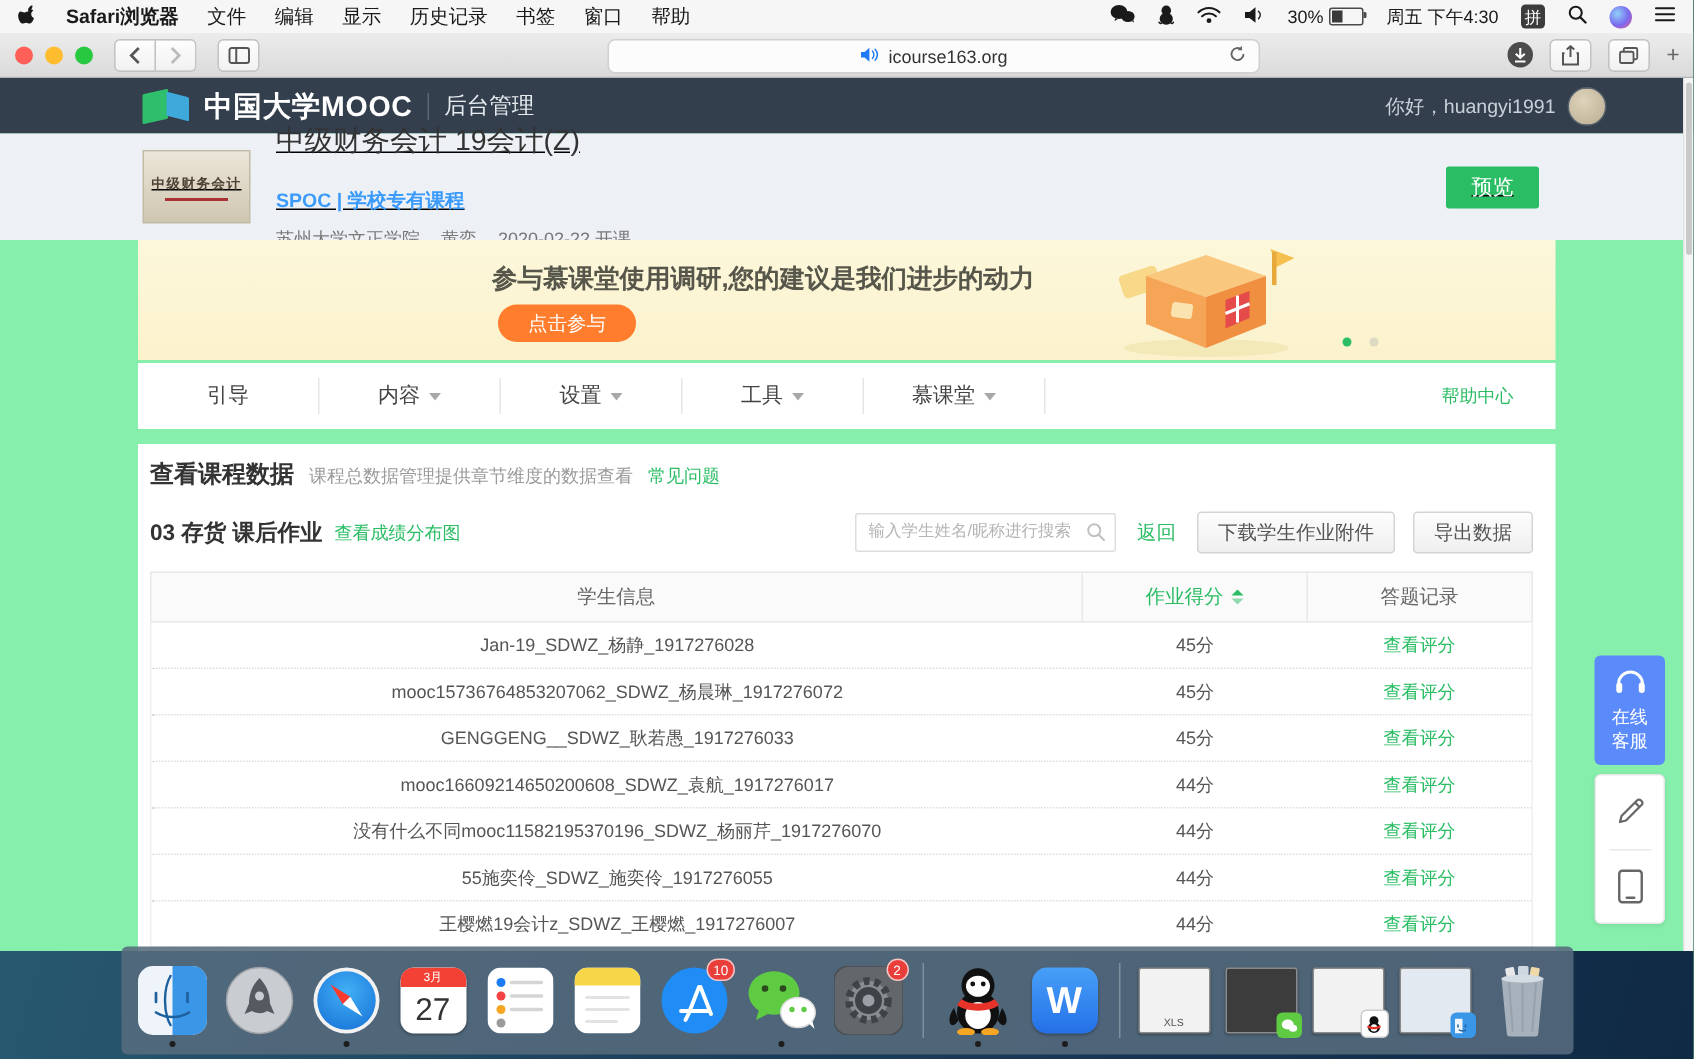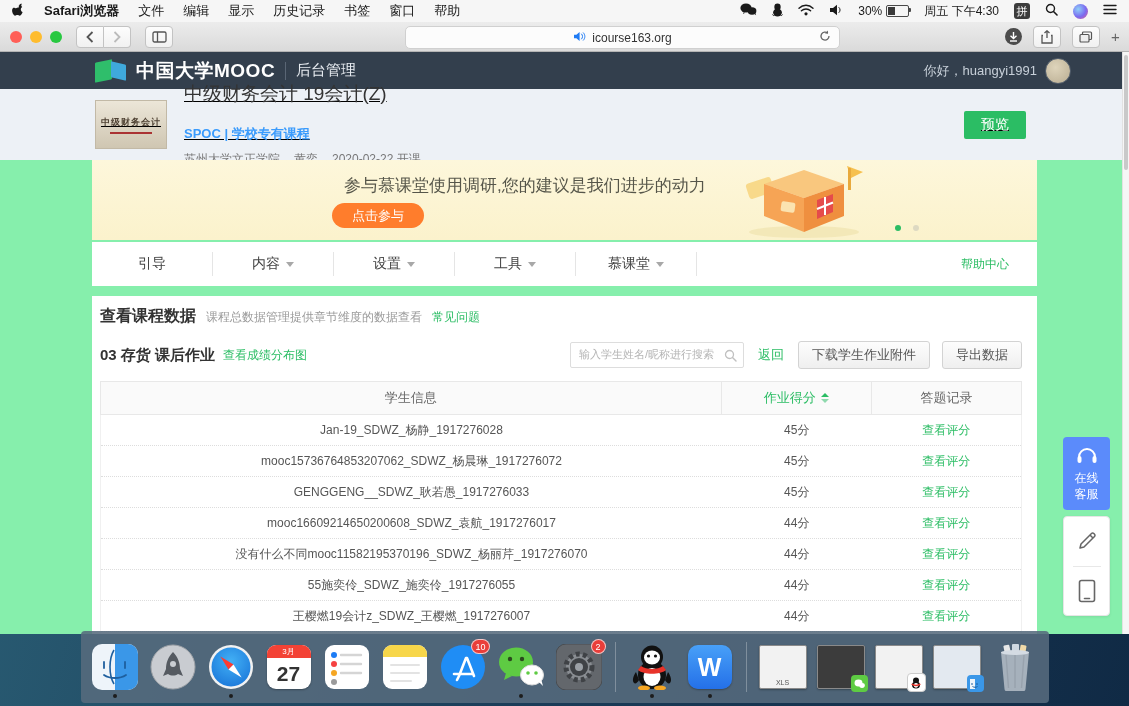--- a/index.html
+++ b/index.html
@@ -59,21 +59,21 @@
   .cover .ct{font-size:9px;font-weight:bold;color:#4f4234;letter-spacing:1px;}
   .cover .cline{width:42px;height:2px;background:#a33;margin-top:3px;}
   .course-info .row1{display:flex;align-items:baseline;gap:18px;flex-direction:column;}
   .c-title{font-size:19px;color:#333;}
   .c-badge{font-size:13px;font-weight:bold;color:#3a9bfc;}
   .course-info .row2{margin-top:8px;font-size:12px;color:#777;display:flex;gap:14px;text-align:right;}
   .preview-btn{margin-left:auto;width:62px;height:28px;background:#2bbd64;color:#fff;font-size:14px;
     border:none;border-radius:2px;display:flex;align-items:center;justify-content:center;}
   
   .banner{position:relative;margin:0 92px;height:80px;background:linear-gradient(#fdf7db,#fbf2cc);overflow:hidden;}
-  .banner-text{position:absolute;left:252px;top:14px;font-size:17px;font-weight:normal;color:#56564a;}
+  .banner-text{position:absolute;left:236px;top:14px;font-size:17px;font-weight:bold;color:#56564a;}
   .banner-cta{position:absolute;left:240px;top:43px;width:92px;height:25px;border:none;border-radius:13px;
     background:#ff7d2c;color:#fff;font-size:13px;display:flex;align-items:center;justify-content:center;}
   .banner-art{position:absolute;right:158px;top:2px;}
   .banner-dots{position:absolute;right:118px;bottom:9px;display:flex;gap:12px;}
   .bdot{width:6px;height:6px;border-radius:50%;}
   .bdot.on{background:#2bbd64;}.bdot.off{background:#ddd9c2;}
   
   .navbar{margin:2px 92px 0;height:44px;background:#fff;display:flex;align-items:center;}
   .navtab{width:120px;height:24px;display:flex;align-items:center;justify-content:center;
     font-size:14px;color:#444;border-right:1px solid #e5e5e5;}
@@ -130,21 +130,21 @@
     background:rgba(86,107,125,.88);border-radius:4px;display:flex;align-items:center;
     padding:5px 9px;gap:8px;z-index:70;}
   .dicon{position:relative;width:50px;height:50px;display:flex;align-items:center;justify-content:center;}
   .run-dot{position:absolute;bottom:-6px;left:50%;margin-left:-2px;width:4px;height:4px;border-radius:50%;background:#1d1d1d;}
   .dbadge{position:absolute;top:-3px;right:-2px;min-width:15px;height:15px;border-radius:8px;background:#e93e3a;
     color:#fff;font-size:9px;display:flex;align-items:center;justify-content:center;padding:0 3px;
     border:1px solid rgba(255,255,255,.7);box-sizing:border-box;z-index:2;}
   .ddiv{width:1px;height:50px;background:rgba(255,255,255,.28);margin:0 3px;}
   .cal{width:44px;height:44px;background:#fff;border-radius:9px;overflow:hidden;display:flex;flex-direction:column;box-shadow:0 1px 2px rgba(0,0,0,.3);}
   .cal-top{height:13px;background:#f34235;color:#fff;font-size:8px;display:flex;align-items:center;justify-content:center;}
-  .cal-day{flex:1;display:flex;align-items:center;justify-content:center;font-size:21px;color:#333;font-weight:bold;}
+  .cal-day{flex:1;display:flex;align-items:center;justify-content:center;font-size:21px;color:#333;}
   .wps{width:44px;height:44px;border-radius:10px;background:linear-gradient(#48a0f8,#2470e8);color:#fff;
     font-size:25px;font-weight:bold;display:flex;align-items:center;justify-content:center;box-shadow:0 1px 2px rgba(0,0,0,.3);}
   .thumb{position:relative;width:46px;height:42px;background:#f2f2f2;border:1px solid #8a8a8a;border-radius:2px;overflow:visible;box-shadow:0 1px 2px rgba(0,0,0,.3);}
   .thumb .bar{height:6px;background:#d8d8d8;border-bottom:1px solid #bbb;}
   .thumb .ln{height:3px;margin:3px 4px;background:#cfcfcf;}
   .thumb.dark{background:#3c3c3c;}
   .thumb.dark .bar{background:#2a2a2a;border-color:#222;}
   .thumb.dark .ln{background:#585858;}
   .mini{position:absolute;right:-4px;bottom:-4px;width:17px;height:17px;border-radius:4px;display:flex;align-items:center;justify-content:center;font-size:9px;color:#fff;}
   .xls-tag{position:absolute;bottom:2px;left:0;right:0;text-align:center;font-size:7px;color:#555;}

